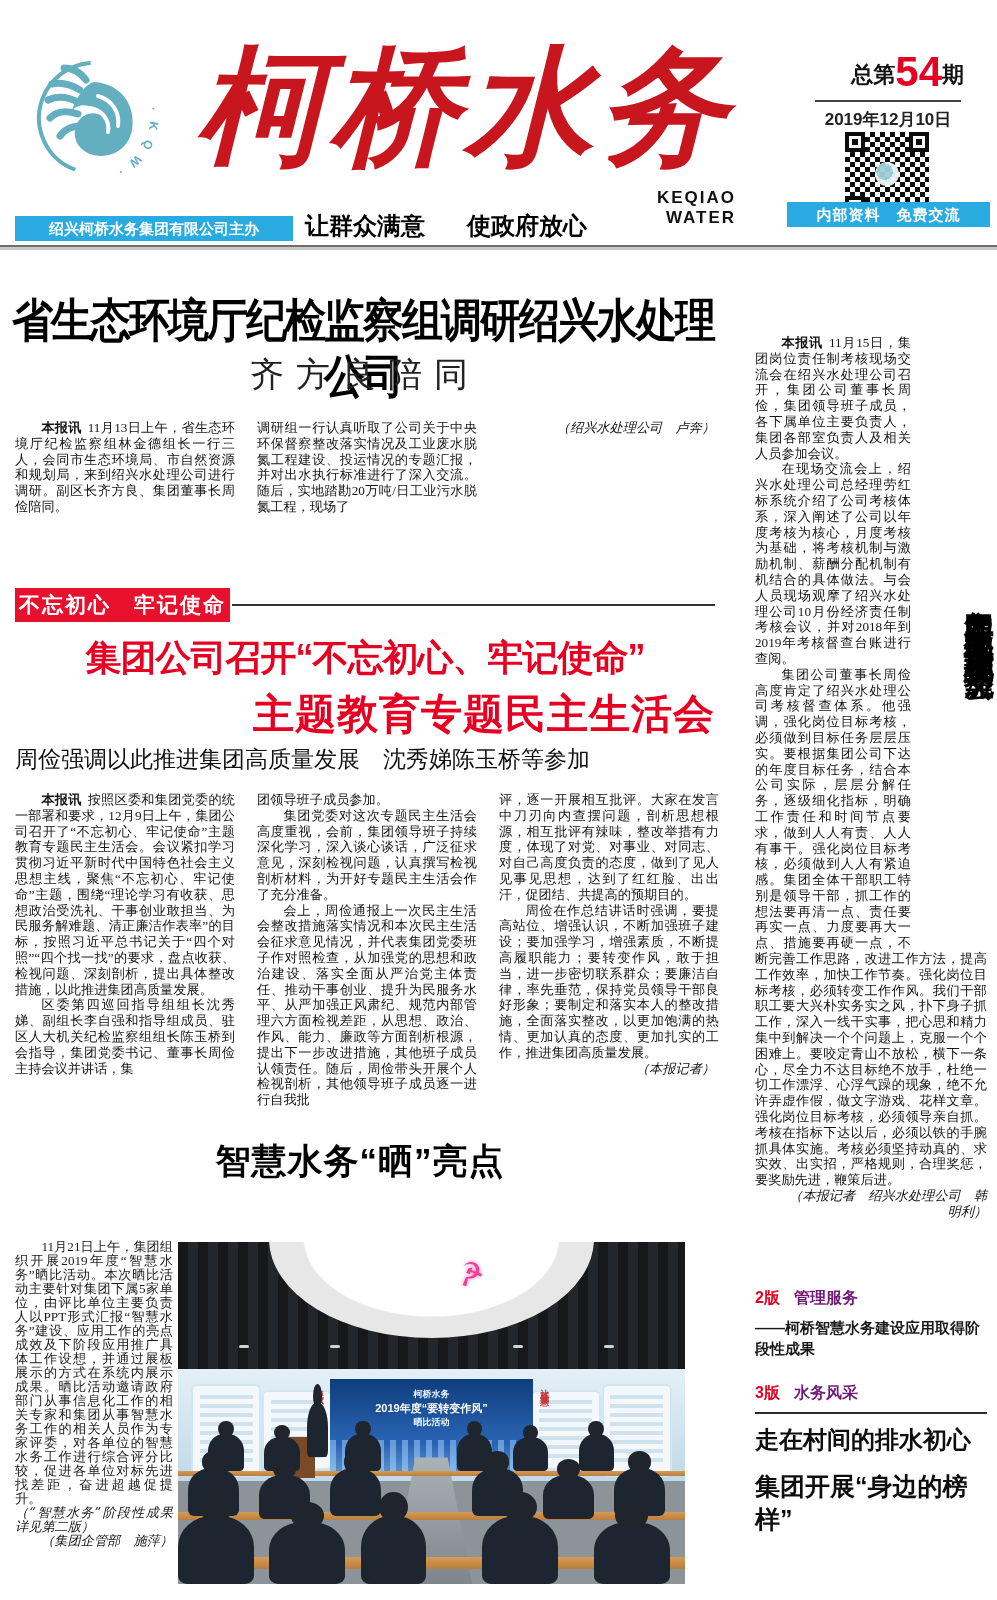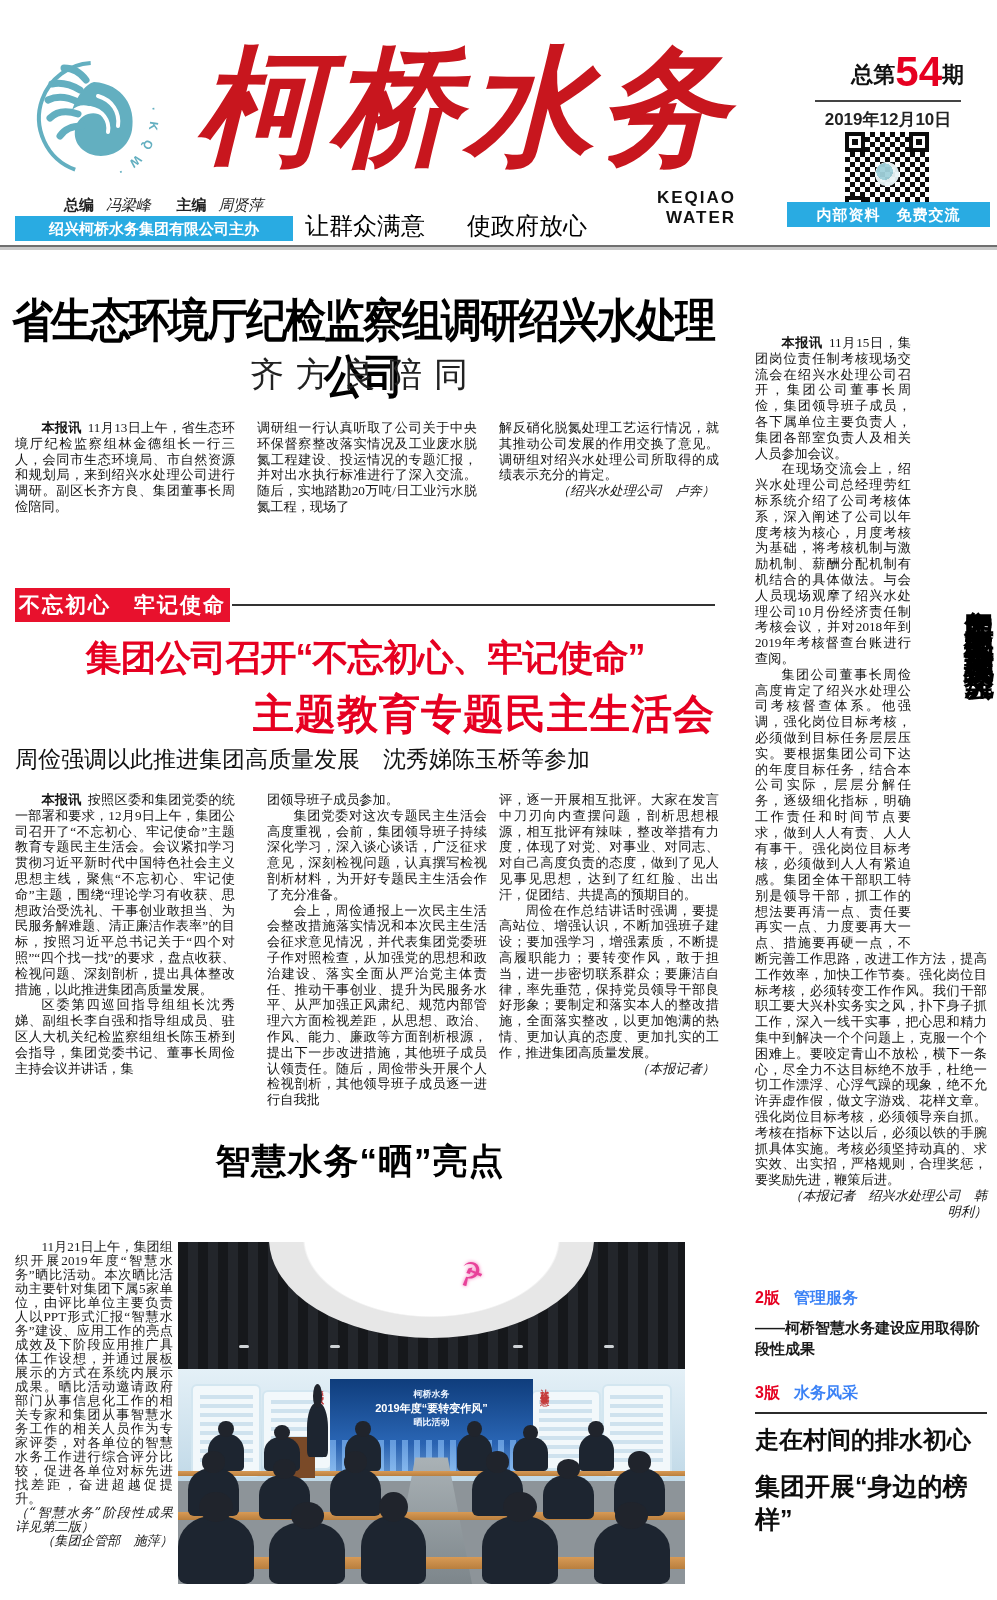--- a/index.html
+++ b/index.html
@@ -28,21 +28,21 @@
       background:radial-gradient(circle at 40% 40%, #9fd0da 0 40%, #e9f4f6 41% 100%);opacity:.95;}
   .blue-bar{background:#29abe2;color:#fff;font-weight:bold;text-align:center;
     font-family:"Liberation Sans","DejaVu Sans",sans-serif;}
   .note-bar{left:787px;top:202px;width:203px;height:25px;font-size:15px;line-height:25px;letter-spacing:1px;}
   .editors{left:64px;top:196px;width:420px;font-size:15px;color:#222;}
   .editors b{font-family:"Liberation Sans","DejaVu Sans",sans-serif;margin-right:8px;}
   .editors span.nm{margin-right:22px;font-family:"DejaVu Serif",serif;font-style:italic;}
   .kw-en{left:590px;top:188px;width:146px;text-align:right;font-size:17px;font-weight:bold;
     letter-spacing:2px;color:#111;}
   .pub-bar{left:15px;top:216px;width:278px;height:25px;font-size:15px;line-height:25px;}
-  .slogan{left:305px;top:210px;width:330px;font-size:24px;font-weight:400;color:#000;}
+  .slogan{left:305px;top:210px;width:330px;font-size:24px;font-weight:700;color:#000;}
   .slogan .gap{display:inline-block;width:42px;}
   .mast-rule{left:0;top:245px;width:997px;height:5px;
     background:linear-gradient(#6f6f6f 0 40%, #c9c9c9 40% 100%);}
 
   
   .col{width:220px;font-size:13.2px;line-height:15.8px;text-align:justify;color:#141414;}
   .col p{margin:0;text-indent:2em;}
   .col p.noind{text-indent:0;}
   .lead{font-weight:bold;font-family:"Liberation Sans","DejaVu Sans",sans-serif;margin-right:6px;}
   .byline{text-align:right;font-style:italic;font-family:"DejaVu Serif",serif;padding-right:4px;}
@@ -63,21 +63,21 @@
   .banner-line{left:232px;top:604px;width:483px;height:2px;background:#333;}
 
   
   .a2-h1{left:15px;top:634px;width:700px;text-align:center;font-size:36px;line-height:48px;
     font-weight:900;color:#e60021;letter-spacing:-1px;}
   .a2-h2{left:15px;top:690px;width:700px;text-align:right;font-size:41px;line-height:48px;
     font-weight:900;color:#e60021;letter-spacing:1px;}
   .a2-sub{left:15px;top:744px;width:700px;text-align:left;font-size:23px;color:#111;
     font-family:"DejaVu Serif",serif;}
   .a2-c1{left:15px;top:792px;}
-  .a2-c2{left:267px;top:792px;}
+  .a2-c2{left:257px;top:792px;}
   .a2-c3{left:499px;top:792px;}
 
   
   .a3-head{left:15px;top:1138px;width:690px;text-align:center;font-size:35px;font-weight:900;
     color:#000;letter-spacing:1px;}
   .a3-col{left:15px;top:1240px;width:158px;font-size:13.2px;line-height:14px;text-align:justify;}
   .a3-col p{margin:0;text-indent:2em;}
   .a3-note{text-indent:0 !important;font-style:italic;font-family:"DejaVu Serif",serif;}
   .a3-by{text-indent:0 !important;text-align:right;font-style:italic;font-family:"DejaVu Serif",serif;}
 
@@ -120,21 +120,21 @@
      text-align:justify;color:#141414;}
   .sb-text p{margin:0;text-indent:2em;}
   .sb-vhead{float:right;width:64px;height:556px;margin:6px 0 44px 12px;
      writing-mode:vertical-rl;text-orientation:upright;font-family:"Liberation Sans","DejaVu Sans",sans-serif;
      font-size:30px;font-weight:900;letter-spacing:4px;color:#000;text-align:center;}
   .sb-by{text-align:right;font-style:italic;font-family:"DejaVu Serif",serif;margin-top:2px;}
 
   .teasers{left:755px;top:1288px;width:232px;font-family:"Liberation Sans","DejaVu Sans",sans-serif;}
   .t-badgerow{font-size:16px;font-weight:900;margin-bottom:8px;}
   .t-page{color:#e60021;margin-right:14px;}
-  .t-sec{color:#3b82f6;margin-top:31px;}
+  .t-sec{color:#701a75;margin-top:31px;}
   .t-title{border-top:2px solid #2b2b2b;padding-top:10px;font-size:24px;font-weight:900;color:#0d0d0d;}
   .t-sub{font-size:15px;font-weight:bold;color:#1a1a1a;margin-top:8px;line-height:21px;}
   .t-block{margin-bottom:24px;}
   .t3-title{font-size:25px;font-weight:900;color:#0d0d0d;line-height:33px;margin-top:14px;}
 </style>
 </head>
 <body>
 
 <div class="page">
 
@@ -173,26 +173,20 @@
 
   <div class="abs qr">
     <div class="finder f1"></div>
     <div class="finder f2"></div>
     <div class="finder f3"></div>
     <div class="qlogo"></div>
   </div>
 
   <div class="abs blue-bar note-bar">内部资料　免费交流</div>
 
-  <div class="abs editors">
-    <b>总编</b>
-    <span class="nm">冯梁峰</span>
-    <b>主编</b>
-    <span class="nm">周贤萍</span>
-  </div>
 
   <div class="abs kw-en sans">KEQIAO  WATER</div>
 
   <div class="abs blue-bar pub-bar">绍兴柯桥水务集团有限公司主办</div>
 
   <div class="abs slogan sans">
     <span>让群众满意</span><span class="gap"></span><span>使政府放心</span>
   </div>
 
   <div class="abs mast-rule"></div>
@@ -200,21 +194,20 @@
   <div class="abs a1-head sans">省生态环境厅纪检监察组调研绍兴水处理公司</div>
   <div class="abs a1-sub">齐方良陪同</div>
 
   <div class="abs col a1-c1">
     <p><span class="lead">本报讯</span><span>11月13日上午，省生态环境厅纪检监察组林金德组长一行三人，会同市生态环境局、市自然资源和规划局，来到绍兴水处理公司进行调研。副区长齐方良、集团董事长周俭陪同。</span></p>
   </div>
   <div class="abs col a1-c2">
     <p class="noind">调研组一行认真听取了公司关于中央环保督察整改落实情况及工业废水脱氮工程建设、投运情况的专题汇报，并对出水执行标准进行了深入交流。随后，实地踏勘20万吨/日工业污水脱氮工程，现场了</p>
   </div>
   <div class="abs col a1-c3">
-    <p class="noind">解反硝化脱氮处理工艺运行情况，就其推动公司发展的作用交换了意见。调研组对绍兴水处理公司所取得的成绩表示充分的肯定。</p>
     <p class="noind byline">（绍兴水处理公司　卢奔）</p>
   </div>
 
   <div class="abs banner-box">不忘初心　牢记使命</div>
   <div class="abs banner-line"></div>
 
   <div class="abs a2-h1 sans">集团公司召开“不忘初心、牢记使命”</div>
   <div class="abs a2-h2 sans">主题教育专题民主生活会</div>
   <div class="abs a2-sub">周俭强调以此推进集团高质量发展　沈秀娣陈玉桥等参加</div>
 

